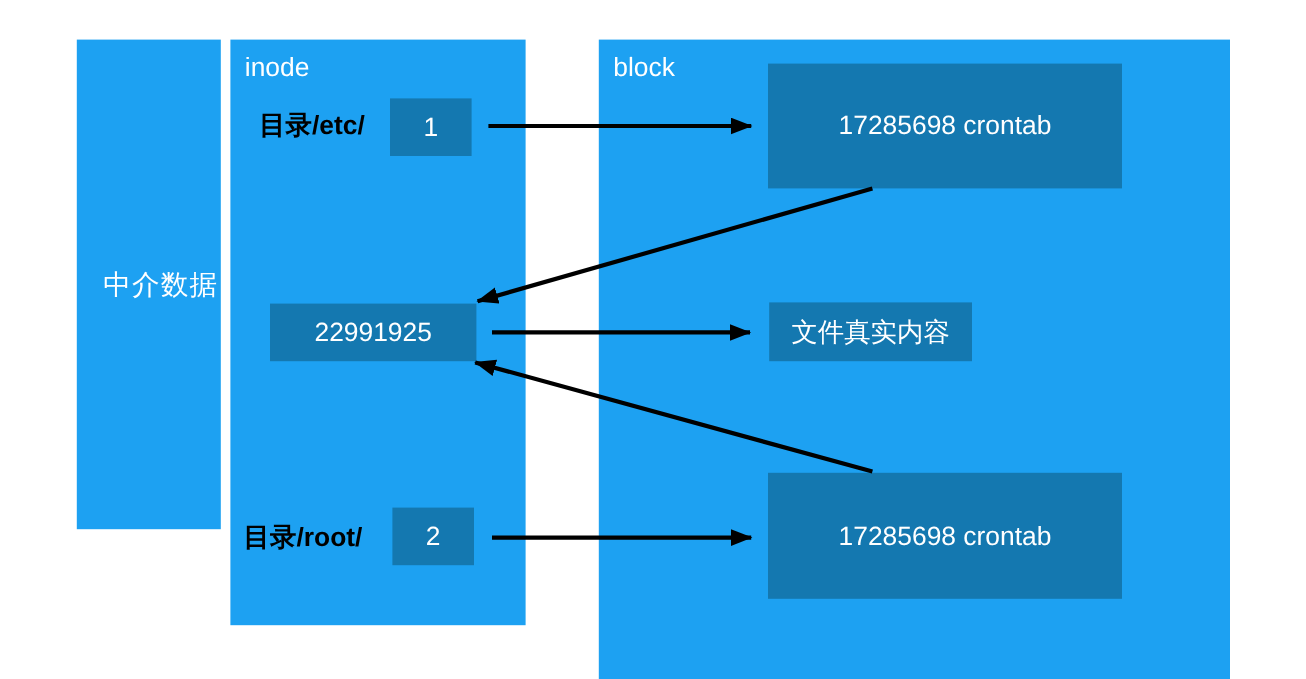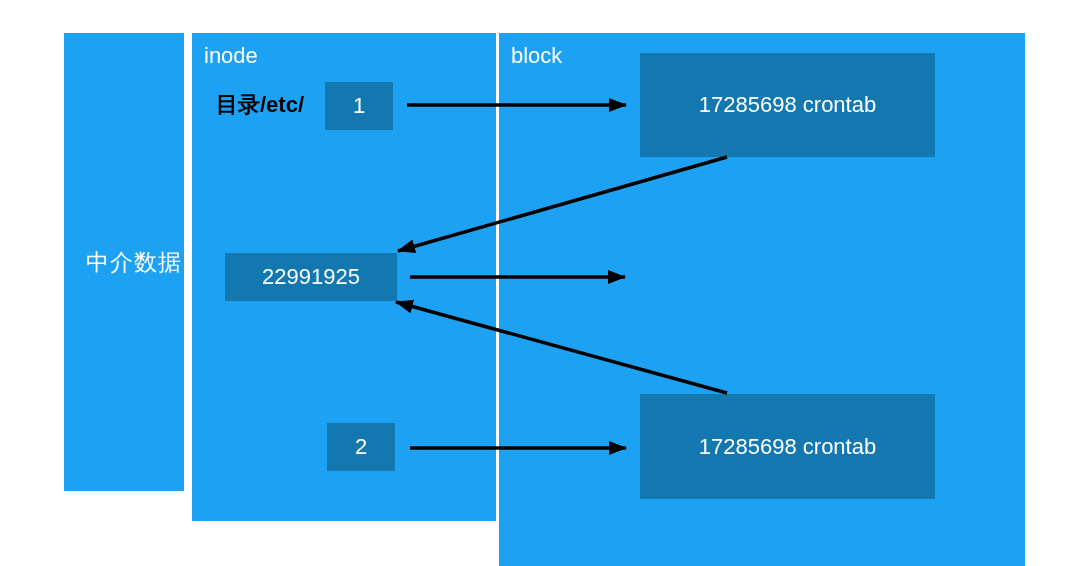--- a/index.html
+++ b/index.html
@@ -13,23 +13,23 @@
   body{
     font-family:"Liberation Sans","DejaVu Sans",sans-serif;
     width:1088px;height:566px;overflow:hidden;
   }
   .canvas{
     position:relative;width:1088px;height:566px;background:#ffffff;
   }
   .panel{
     position:absolute;background:var(--panel-blue);
   }
-  .panel-metadata{left:64px;top:33px;width:120px;height:458px;
+  .panel-metadata{left:64px;top:33px;width:120px;height:408px;
     display:flex;align-items:center;justify-content:center;padding-left:20px;}
-  .panel-inode{left:192px;top:33px;width:304px;height:488px;}
+  .panel-inode{left:192px;top:33px;width:246px;height:488px;}
   .panel-block{left:499px;top:33px;width:526px;height:559px;}
   .panel-title{
     position:absolute;left:12px;top:9px;
     color:var(--text-white);font-size:22px;font-weight:400;line-height:1.3;
   }
   .panel-center-label{
     color:var(--text-white);font-size:23px;font-weight:400;letter-spacing:1px;
     white-space:nowrap;
   }
   .node{
@@ -65,27 +65,29 @@
 
   <div class="panel panel-inode">
     <span class="panel-title">inode</span>
   </div>
 
   <div class="panel panel-block">
     <span class="panel-title">block</span>
   </div>
 
   <span class="dir-label dir-etc">目录/etc/</span>
+  <span class="dir-label dir-root">目录/root/</span>
 
   <div class="node node-ref-1">1</div>
   <div class="node node-ref-2">2</div>
 
   <div class="node node-inode-entry">22991925</div>
 
   <div class="node node-block-top">17285698 crontab</div>
+  <div class="node node-file-content">文件真实内容</div>
   <div class="node node-block-bottom">17285698 crontab</div>
 
   <svg class="arrow-layer" width="1088" height="566" viewBox="0 0 1088 566" xmlns="http://www.w3.org/2000/svg">
     <defs>
       <marker id="ah" markerUnits="userSpaceOnUse" markerWidth="22" markerHeight="18" refX="17" refY="7" orient="auto">
         <path d="M0,0 L18,7 L0,14 Z" fill="#000000"></path>
       </marker>
     </defs>
     <line x1="407" y1="105" x2="626" y2="105" stroke="#000000" stroke-width="3.5" marker-end="url(#ah)"></line>
     <line x1="727" y1="157" x2="398" y2="251" stroke="#000000" stroke-width="3.5" marker-end="url(#ah)"></line>

